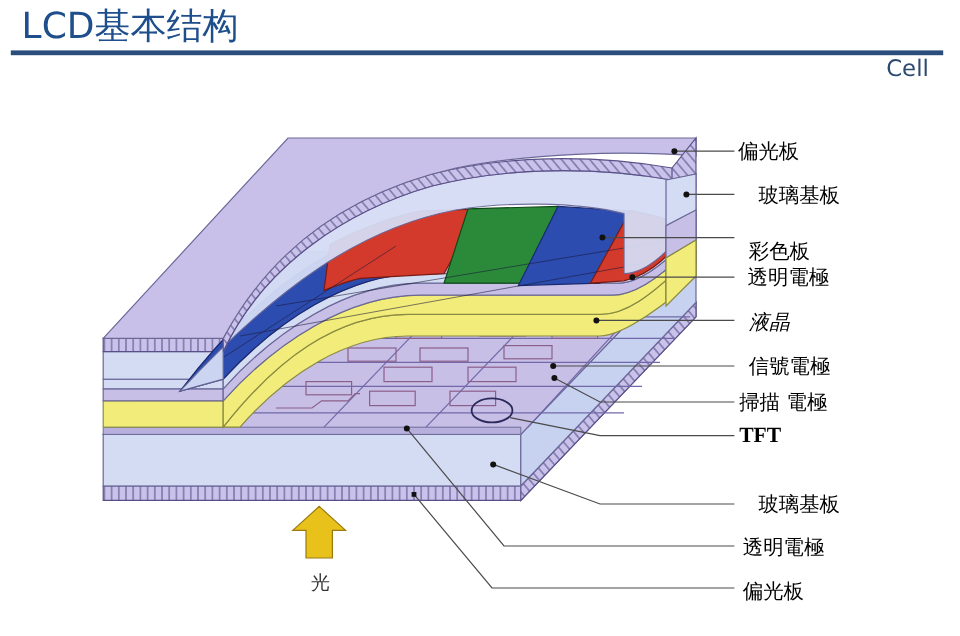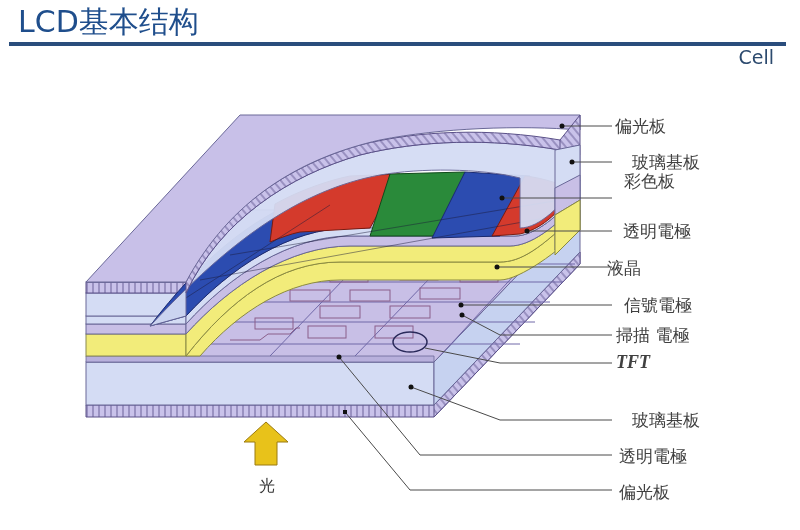--- a/index.html
+++ b/index.html
@@ -9,23 +9,23 @@
     font-family: "DejaVu Sans", sans-serif; font-weight: normal;
     font-size: 30px; color: #1f4e8c; letter-spacing: 0px;
   }
   .section {
     position: absolute; right: 26px; top: 10px;
     font-family: "DejaVu Sans", sans-serif; font-size: 19px; color: #2c4a6e; margin-top: 36px;
   }
   .rule { position: absolute; left: 9px; top: 42px; width: 777px; height: 4px; background: #2a4d7c; }
   svg.diagram { position: absolute; left: 0; top: 0; }
   .label {
-    position: absolute; font-family: "DejaVu Serif", serif; font-size: 17px; color: #404040; white-space: nowrap;
+    position: absolute; font-family: "DejaVu Serif", serif; font-size: 17px; color: #000000; white-space: nowrap;
   }
-  .label.bold { font-weight: bold; font-family: "Liberation Serif", serif; font-size: 18px; font-style: italic; }
+  .label.bold { font-weight: bold; font-family: "Liberation Serif", serif; font-size: 18px; }
   .light-label {
     position: absolute; font-family: "DejaVu Sans", sans-serif; font-size: 16px; color: #333;
   }
 </style>
 </head>
 <body>
 
 <div class="title">LCD基本结构</div>
 <div class="section">Cell</div>
 <div class="rule"></div>
@@ -148,22 +148,22 @@
     <circle cx="411" cy="387" r="2.5"></circle>
     <circle cx="339" cy="357" r="2.5"></circle>
     <rect x="343" y="410" width="4" height="4"></rect>
   </g>
 
   <polygon points="266,422 288,442 277,442 277,465 255,465 255,442 244,442" fill="#e8c21a" stroke="#9a7a10" stroke-width="1"></polygon>
 </svg>
 
 <div class="label" style="left:615px;top:115px;">偏光板</div>
 <div class="label" style="left:632px;top:151px;">玻璃基板</div>
-<div class="label" style="left:624px;top:170px;">彩色板</div>
+<div class="label" style="left:624px;top:198px;">彩色板</div>
 <div class="label" style="left:623px;top:220px;">透明電極</div>
-<div class="label" style="left:607px;top:257px;">液晶</div>
+<div class="label" style="left:624px;top:257px;font-style:italic;">液晶</div>
 <div class="label" style="left:624px;top:294px;">信號電極</div>
 <div class="label" style="left:616px;top:324px;">掃描 電極</div>
 <div class="label bold" style="left:616px;top:352px;">TFT</div>
 <div class="label" style="left:632px;top:409px;">玻璃基板</div>
 <div class="label" style="left:619px;top:445px;">透明電極</div>
 <div class="label" style="left:619px;top:481px;">偏光板</div>
 <div class="light-label" style="left:259px;top:476px;">光</div>
 
 </body></html>

